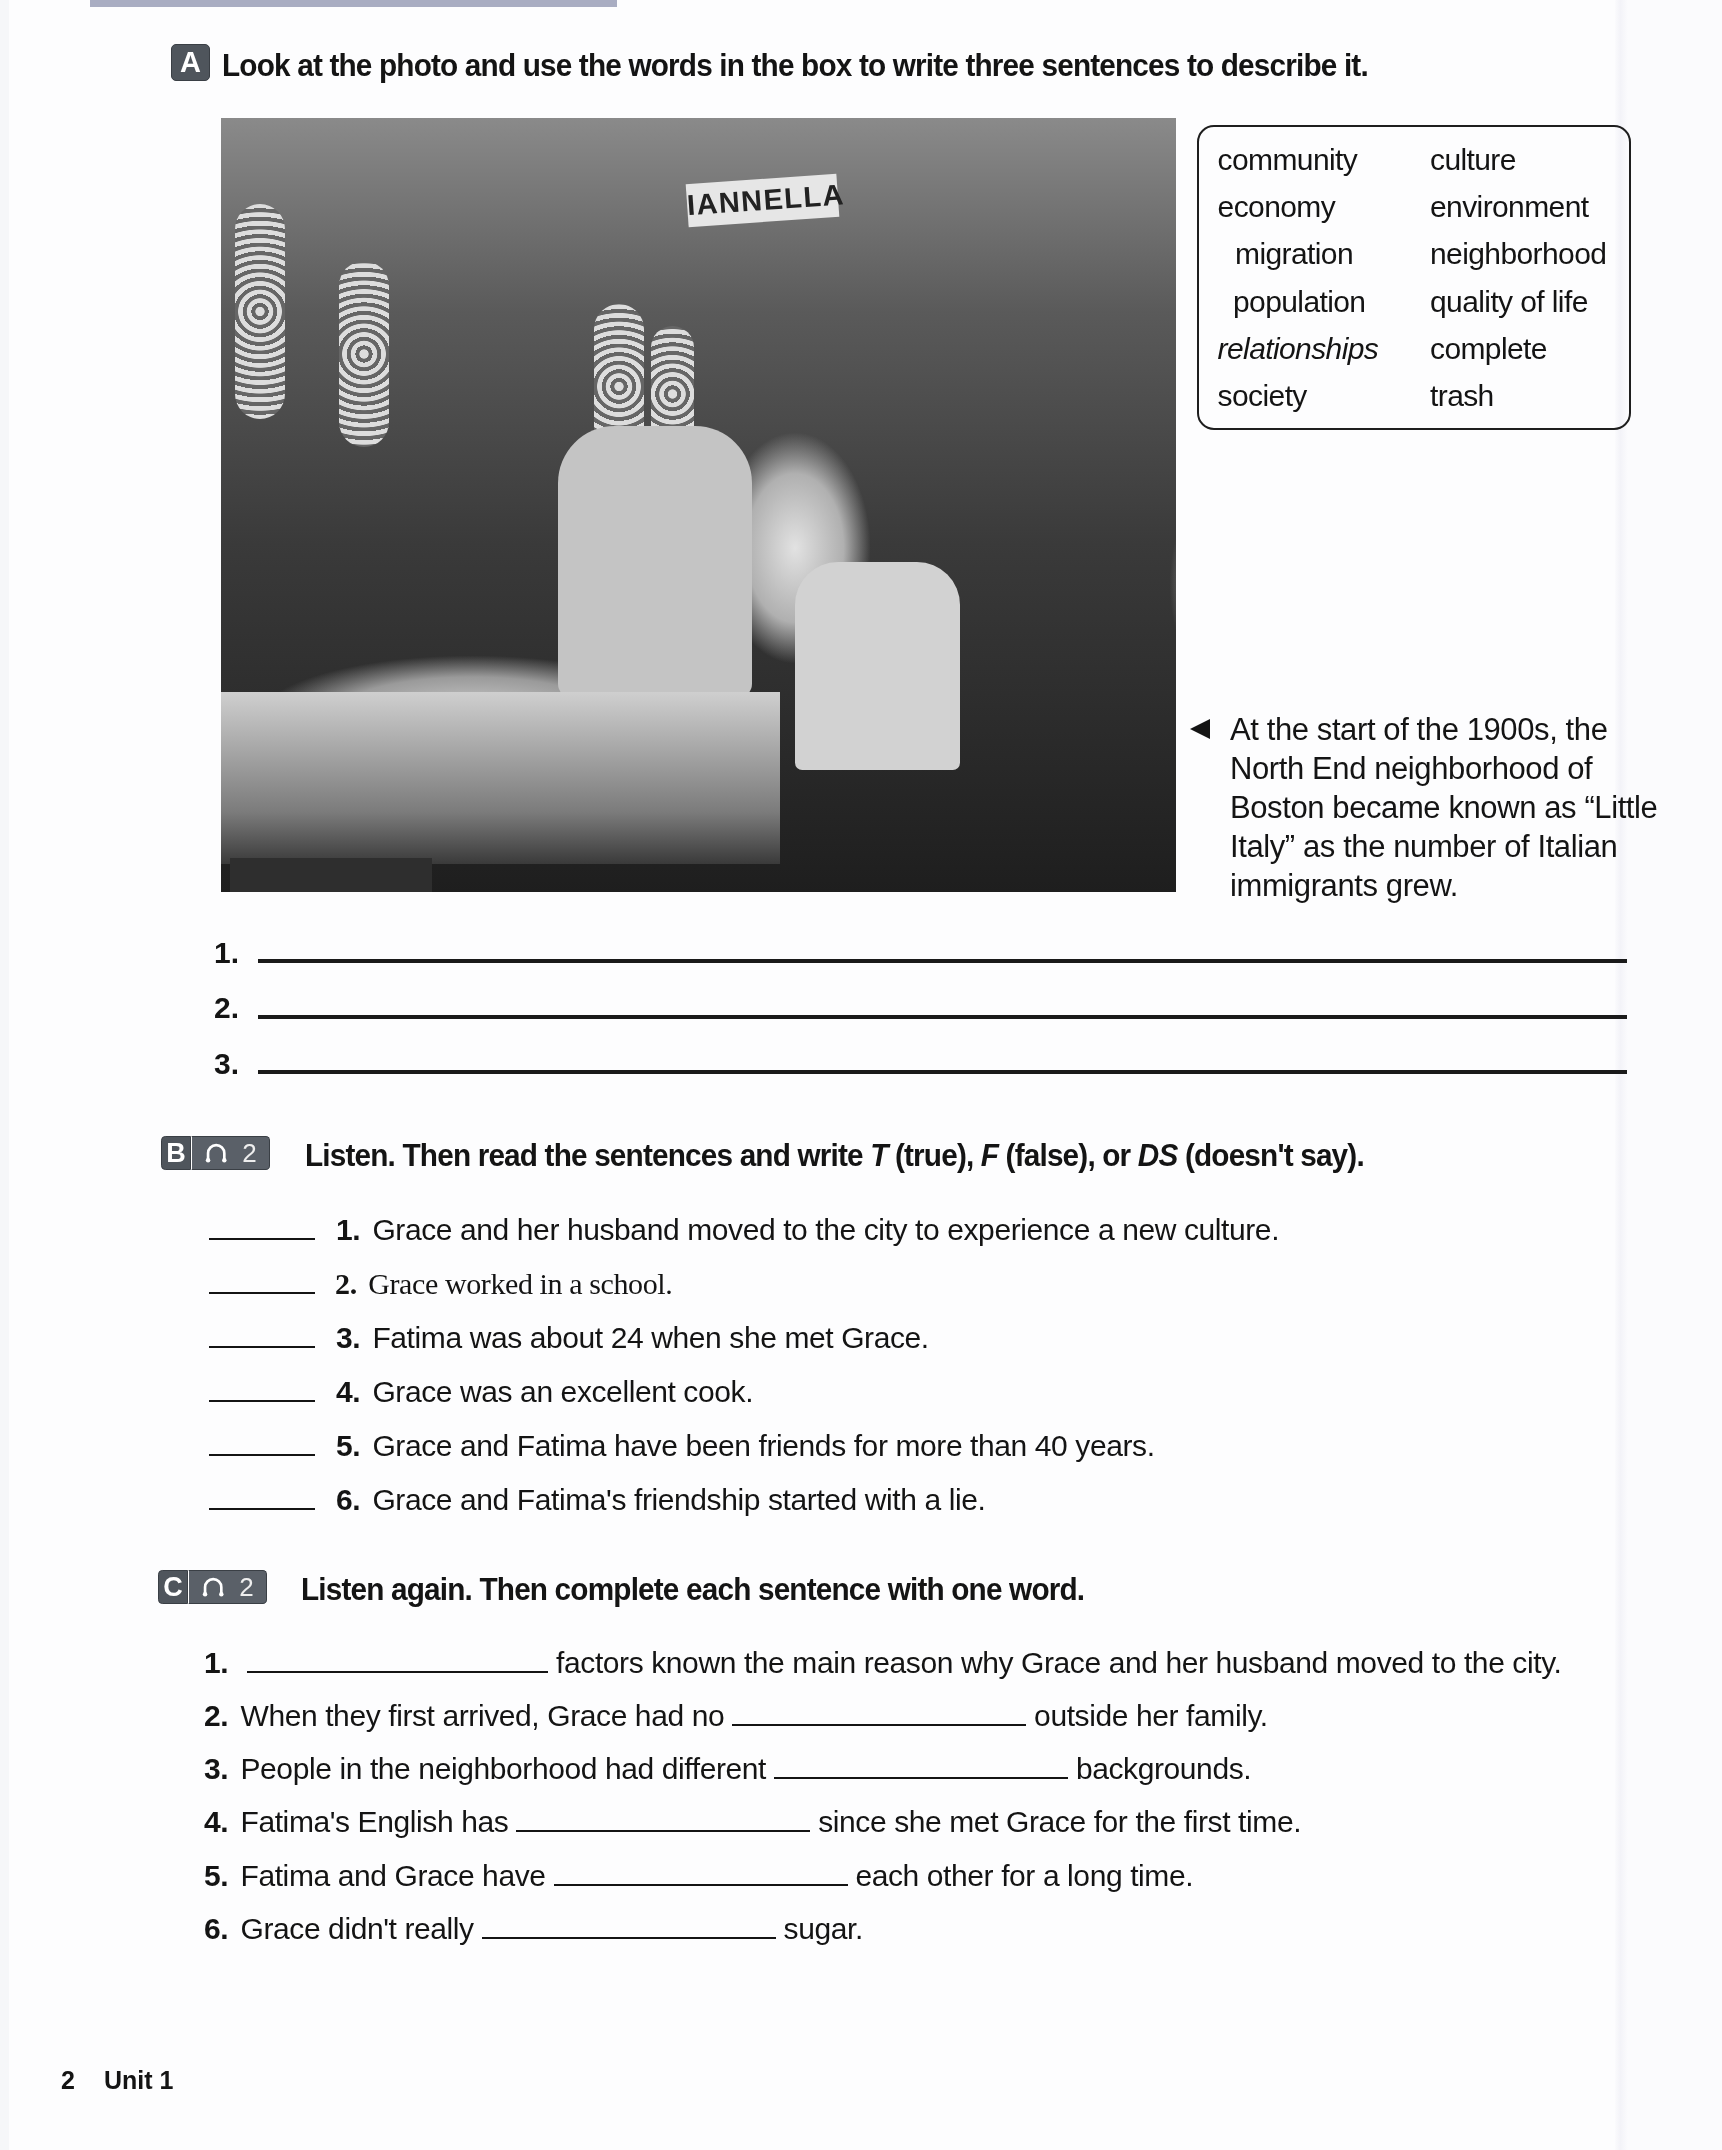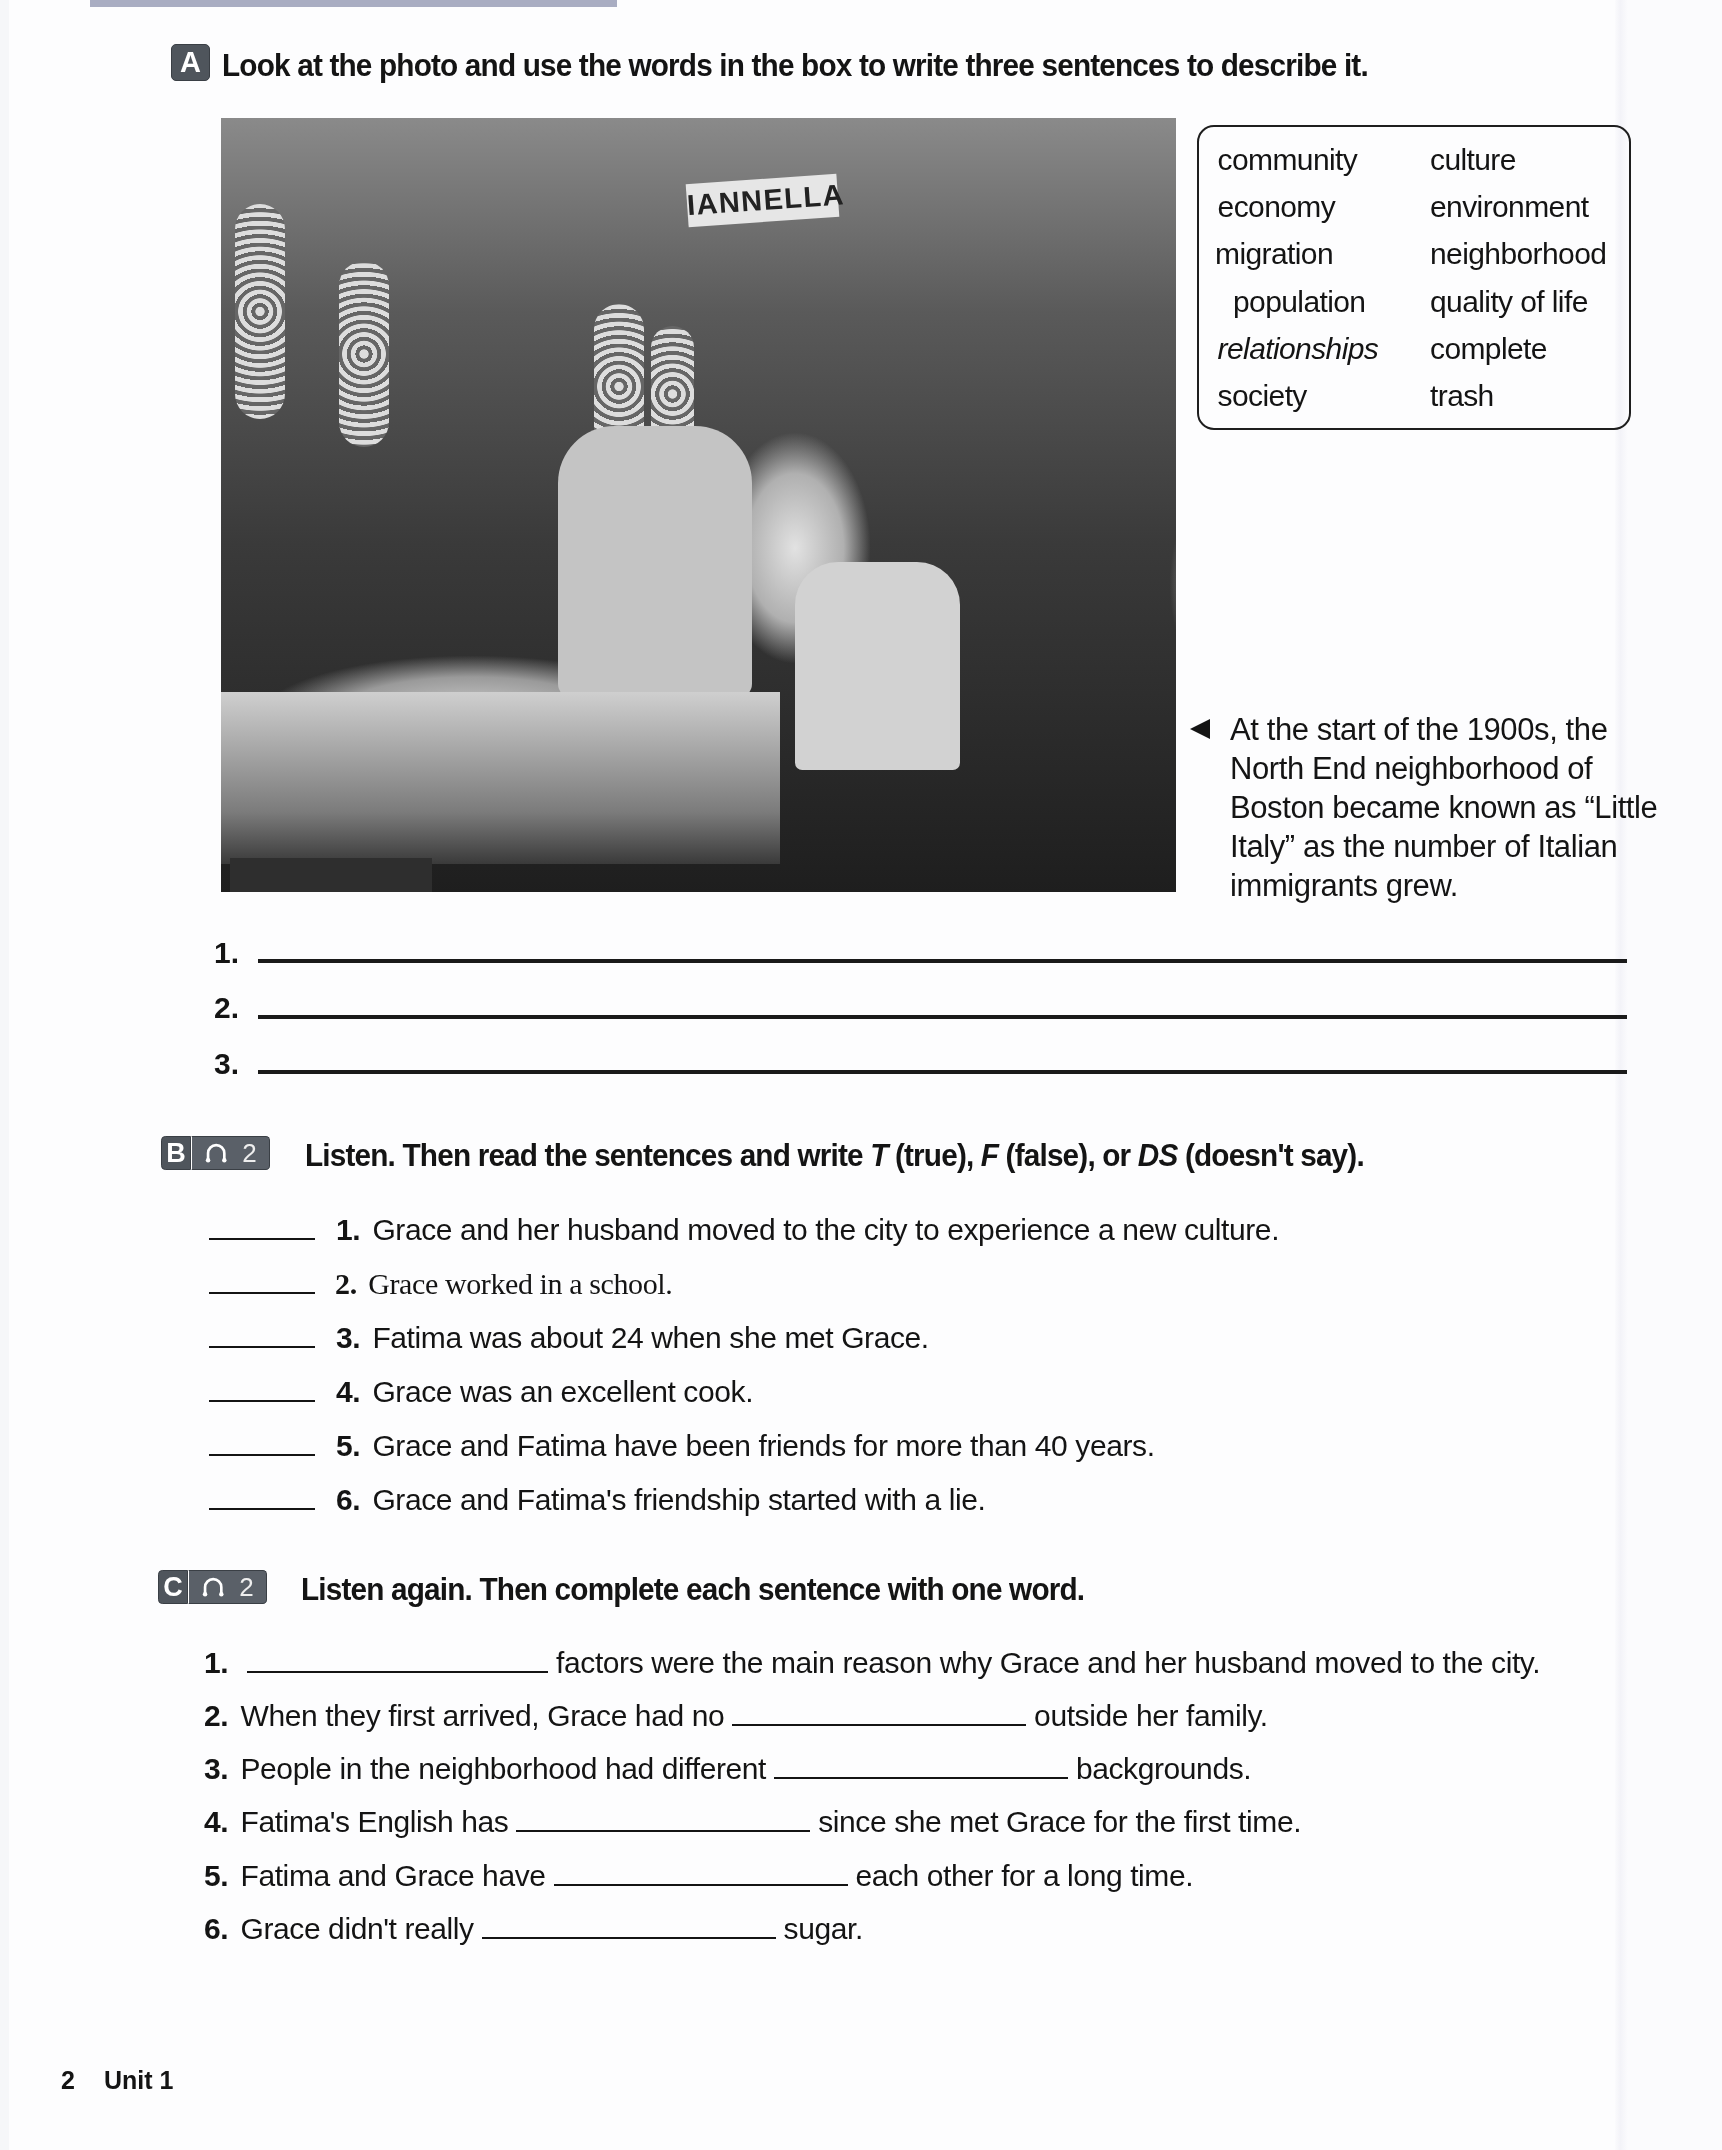--- a/index.html
+++ b/index.html
@@ -80,21 +80,21 @@
   <div class="sign">IANNELLA</div>
   <div class="shirt2"></div>
   <div class="tablecloth"></div>
   <div class="shirt"></div>
   <div class="creditbox"></div>
 </div>
 
 <div class="abs wordbox">
   <div class="word" style="left:18.6px;top:16px;">community</div>
   <div class="word" style="left:18.6px;top:63px;">economy</div>
-  <div class="word" style="left:16px;top:110px;">migration</div>
+  <div class="word" style="left:36px;top:110px;">migration</div>
   <div class="word" style="left:34px;top:158px;">population</div>
   <div class="word" style="left:18.6px;top:205px;font-style:italic;">relationships</div>
   <div class="word" style="left:18.6px;top:252px;">society</div>
   <div class="word" style="left:231px;top:16px;">culture</div>
   <div class="word" style="left:231px;top:63px;">environment</div>
   <div class="word" style="left:231px;top:110px;">neighborhood</div>
   <div class="word" style="left:231px;top:158px;">quality of life</div>
   <div class="word" style="left:231px;top:205px;">complete</div>
   <div class="word" style="left:231px;top:252px;">trash</div>
 </div>
@@ -137,21 +137,21 @@
     <svg viewBox="0 0 24 24">
         <path d="M4 18 V12 A8 8 0 0 1 20 12 V18" fill="none" stroke="#fff" stroke-width="2.6"></path>
         <circle cx="4" cy="19" r="2.2" fill="#fff"></circle>
         <circle cx="20" cy="19" r="2.2" fill="#fff"></circle>
       </svg>
     <span>2</span>
   </div>
 </div>
 <div class="abs instr" style="left:301px;top:1571px;">Listen again. Then complete each sentence with one word.</div>
 
-<div class="abs item-text" style="left:204px;top:1646px;"><b>1.</b><span style="margin-left:16px;"></span><span class="blank" style="width:301px;margin-left:2.9px;"></span> <span>factors were the main reason why Grace and her husband moved to the city.</span></div>
+<div class="abs item-text" style="left:204px;top:1646px;"><b>1.</b><span style="margin-left:16px;"></span><span class="blank" style="width:301px;margin-left:2.9px;"></span> <span>factors known the main reason why Grace and her husband moved to the city.</span></div>
 <div class="abs item-text" style="left:204px;top:1699px;"><b>2.</b> <span style="margin-left:4.3px;">When they first arrived, Grace had no</span> <span class="blank" style="width:294px;"></span> <span>outside her family.</span></div>
 <div class="abs item-text" style="left:204px;top:1752px;"><b>3.</b> <span style="margin-left:4.3px;">People in the neighborhood had different</span> <span class="blank" style="width:294px;"></span> <span>backgrounds.</span></div>
 <div class="abs item-text" style="left:204px;top:1805px;"><b>4.</b> <span style="margin-left:4.3px;">Fatima's English has</span> <span class="blank" style="width:294px;"></span> <span>since she met Grace for the first time.</span></div>
 <div class="abs item-text" style="left:204px;top:1859px;"><b>5.</b> <span style="margin-left:4.3px;">Fatima and Grace have</span> <span class="blank" style="width:294px;"></span> <span>each other for a long time.</span></div>
 <div class="abs item-text" style="left:204px;top:1912px;"><b>6.</b> <span style="margin-left:4.3px;">Grace didn't really</span> <span class="blank" style="width:294px;"></span> <span>sugar.</span></div>
 
 <div class="abs footer">
   <span>2</span><span>Unit 1</span>
 </div>
 

